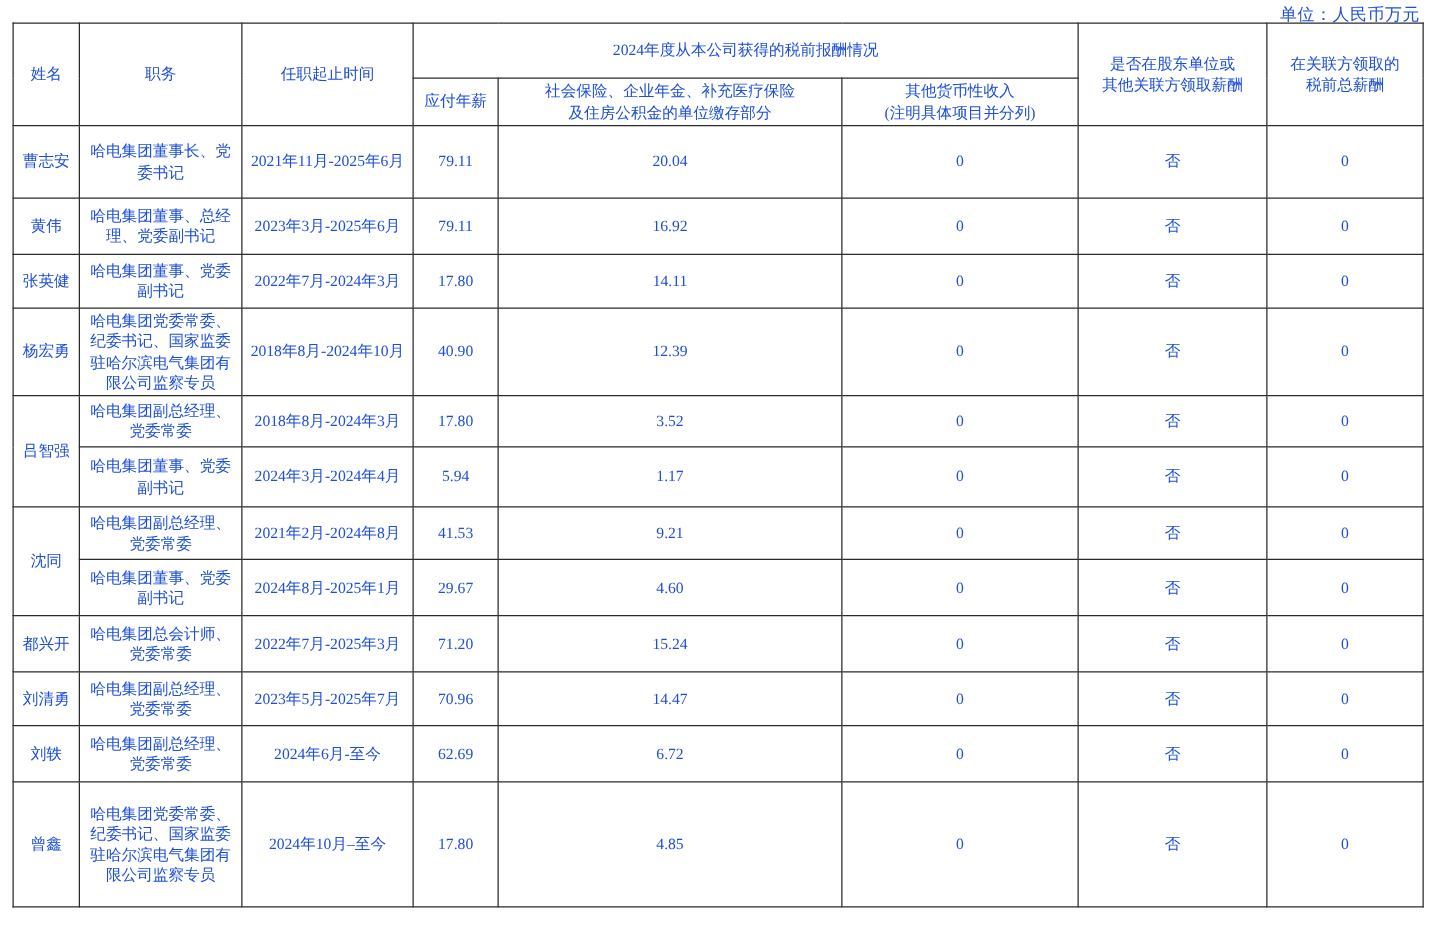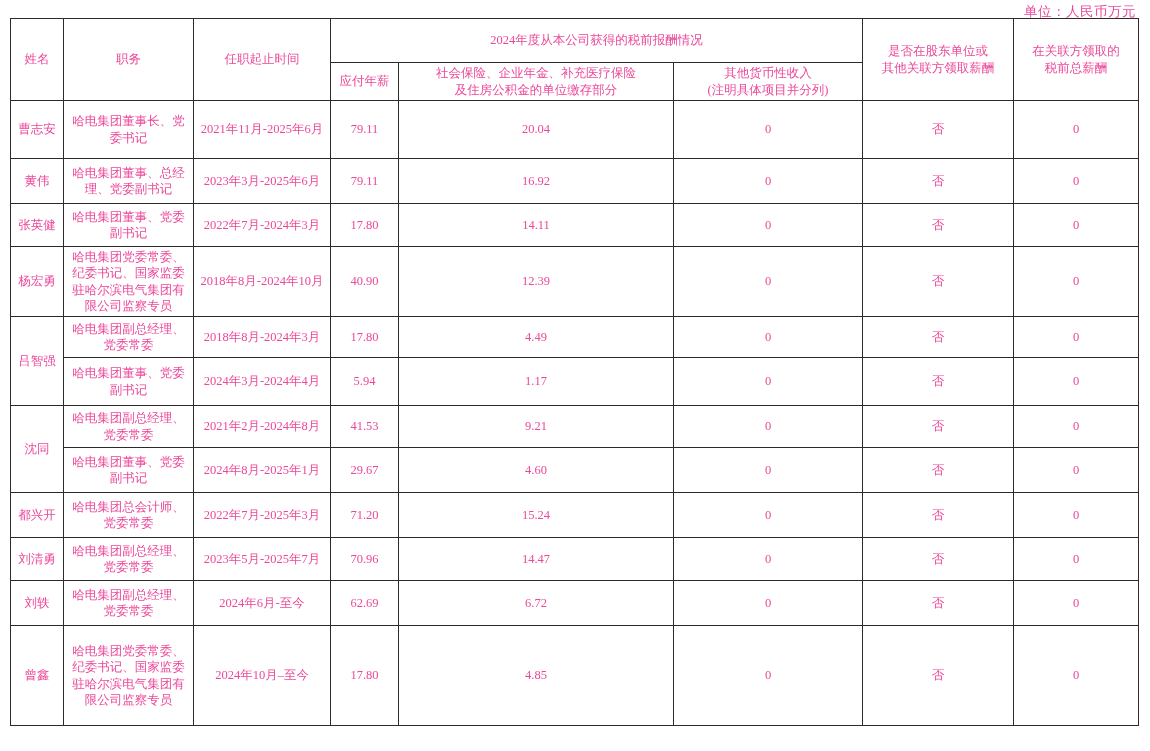--- a/index.html
+++ b/index.html
@@ -6,21 +6,21 @@
     margin: 0;
     padding: 0;
     background: #ffffff;
   }
   .page {
     position: relative;
     width: 1150px;
     height: 751px;
     background: #ffffff;
     font-family: "Liberation Serif", "DejaVu Serif", serif;
-    color: #ec4899;
+    color: #1d4ed8;
   }
   .unit-label {
     position: absolute;
     top: 3px;
     right: 14px;
     font-size: 13.5px;
     letter-spacing: 0.5px;
   }
   table.doc-table {
     position: absolute;
@@ -141,21 +141,21 @@
         <td>0</td>
         <td>否</td>
         <td>0</td>
       </tr>
 
       <tr style="height:41px">
         <td class="cell-name" rowspan="2">吕智强</td>
         <td class="cell-position">哈电集团副总经理、党委常委</td>
         <td class="cell-term">2018年8月-2024年3月</td>
         <td>17.80</td>
-        <td>4.49</td>
+        <td>3.52</td>
         <td>0</td>
         <td>否</td>
         <td>0</td>
       </tr>
       <tr style="height:48px">
         <td class="cell-position">哈电集团董事、党委副书记</td>
         <td class="cell-term">2024年3月-2024年4月</td>
         <td>5.94</td>
         <td>1.17</td>
         <td>0</td>

